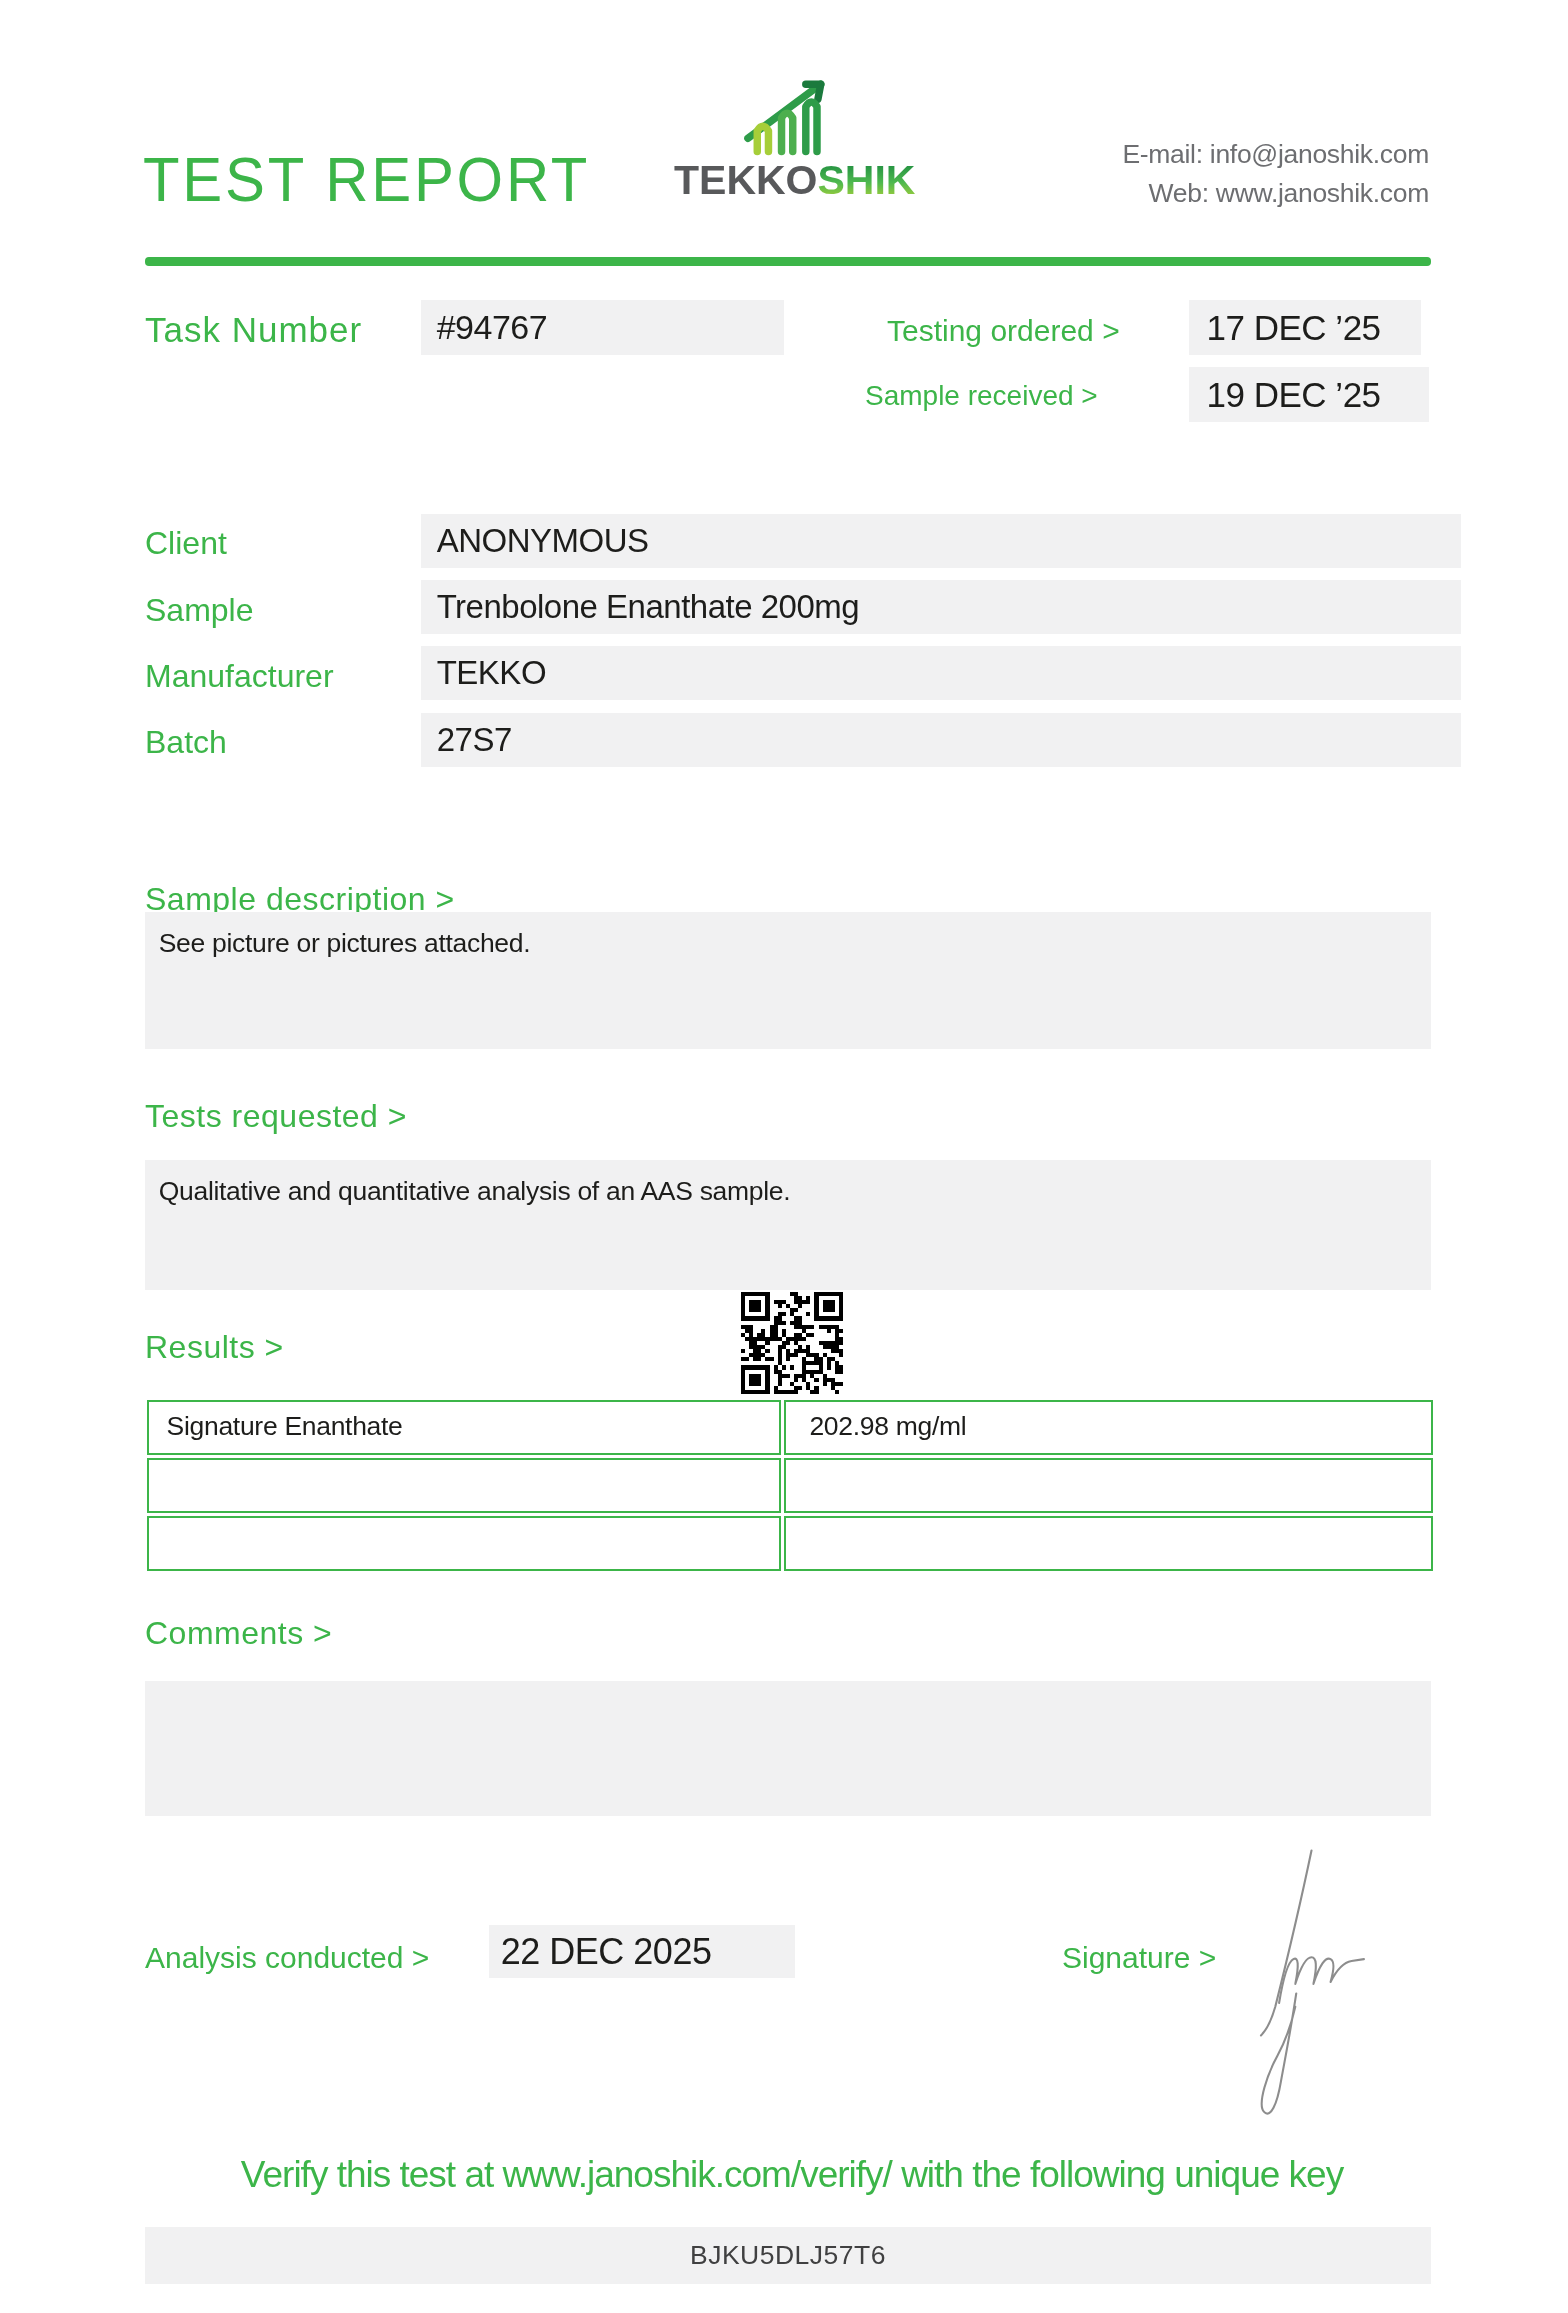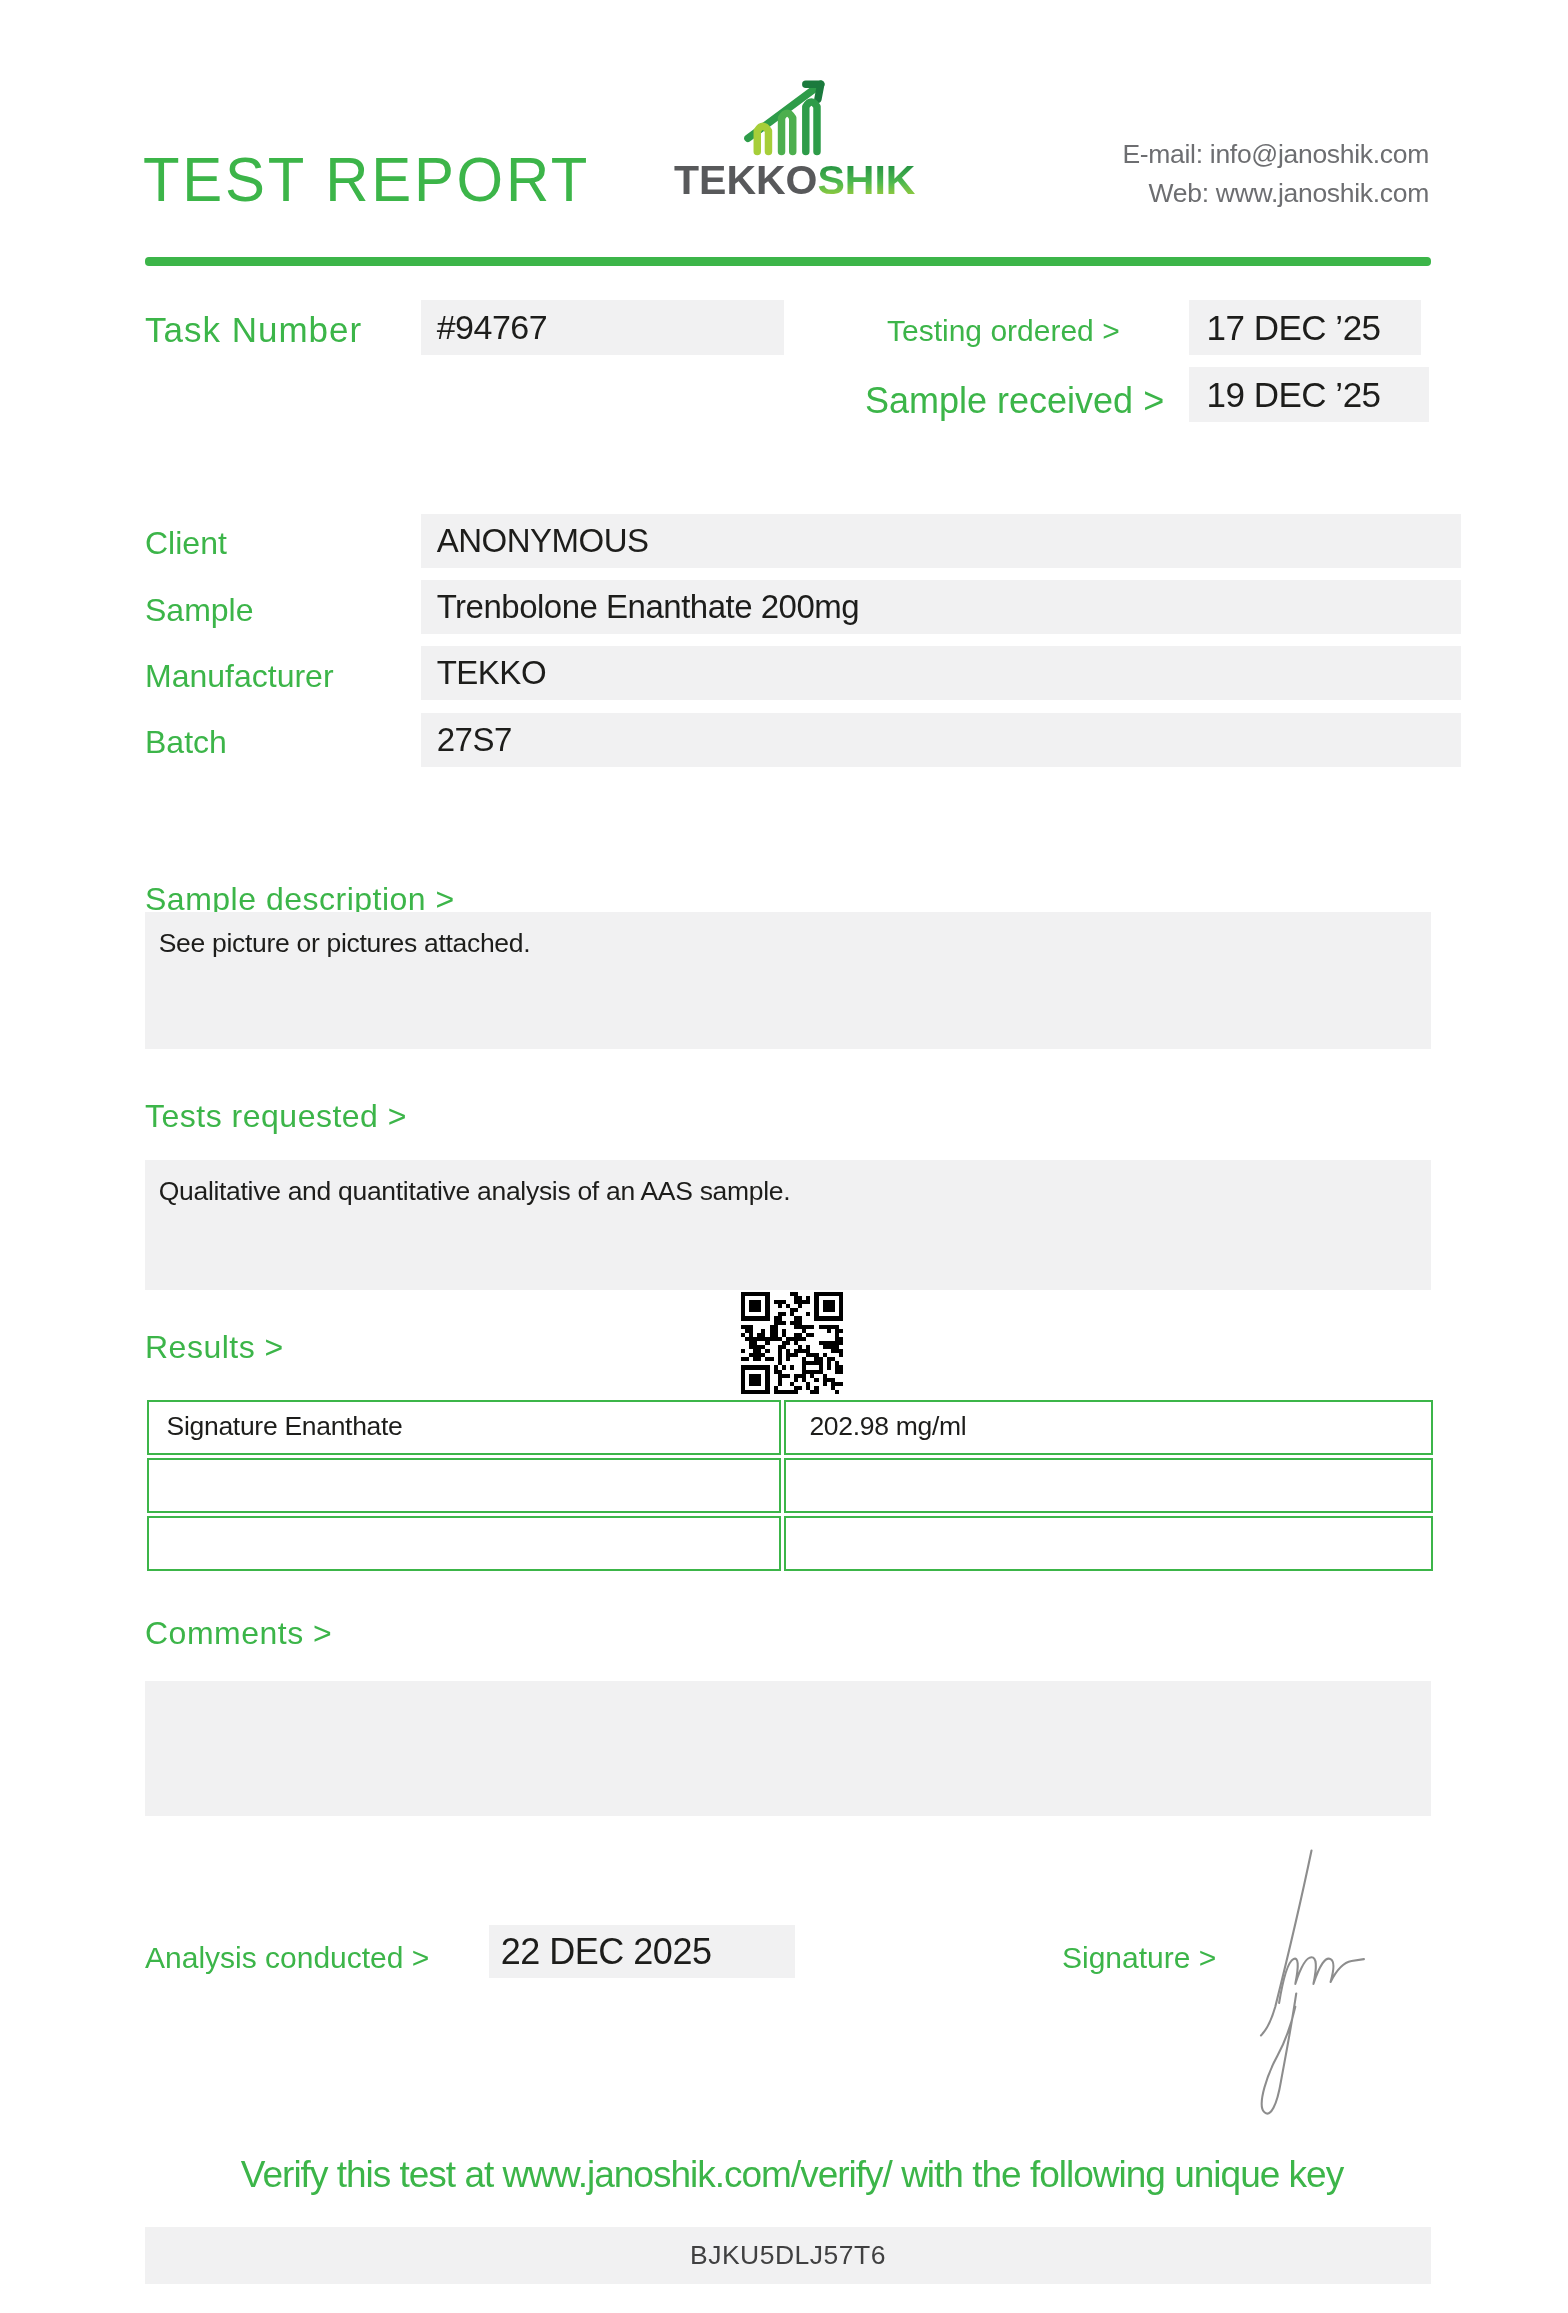--- a/index.html
+++ b/index.html
@@ -29,21 +29,21 @@
   }
   .contact{right:139px;top:135px;text-align:right;font-size:26.5px;line-height:39px;color:var(--contactgray);letter-spacing:-0.3px;}
   .rule{left:145px;top:257px;width:1286px;height:8.8px;background:var(--green);border-radius:3.9px;}
   
   .glabel{color:var(--green);white-space:nowrap;}
   .task-label{left:145px;top:310px;font-size:35px;letter-spacing:1px;}
   .gbox{background:var(--boxgray);}
   .boxval{display:block;padding-left:15.7px;font-size:34px;line-height:55px;color:var(--dark);letter-spacing:-0.5px;white-space:nowrap;}
   .task-box{left:421px;top:300px;width:363px;height:55px;}
   .date-label-0{left:887px;top:314px;font-size:30px;}
-  .date-label-1{left:865px;top:380px;font-size:36px;}
+  .date-label-1{left:865px;top:380px;font-size:28px;}
   .date-box-0{left:1189px;top:300px;width:232px;height:55px;}
   .date-box-1{left:1189px;top:367px;width:240px;height:55px;}
   .date-box .boxval{padding-left:17.6px;font-size:35px;}
   .info-label{left:145px;font-size:32px;}
   .info-box{left:421px;width:1040px;height:54px;}
   .info-box .boxval{line-height:54px;font-size:33px;}
   
   .sec-heading{color:var(--green);font-size:32px;letter-spacing:0.5px;white-space:nowrap;}
   .secbox{background:var(--boxgray);}
   .bodytext{display:block;padding:15.7px 17.6px 0 13.7px;font-size:26.5px;color:var(--dark);letter-spacing:-0.3px;}

